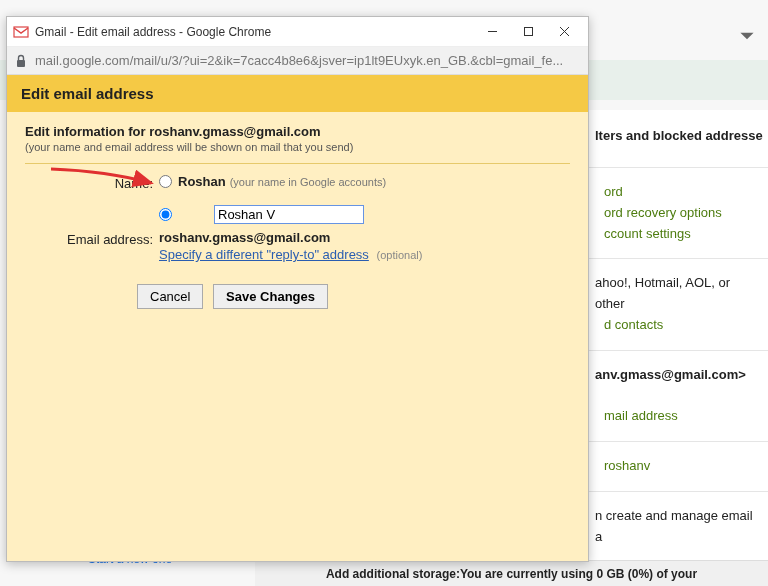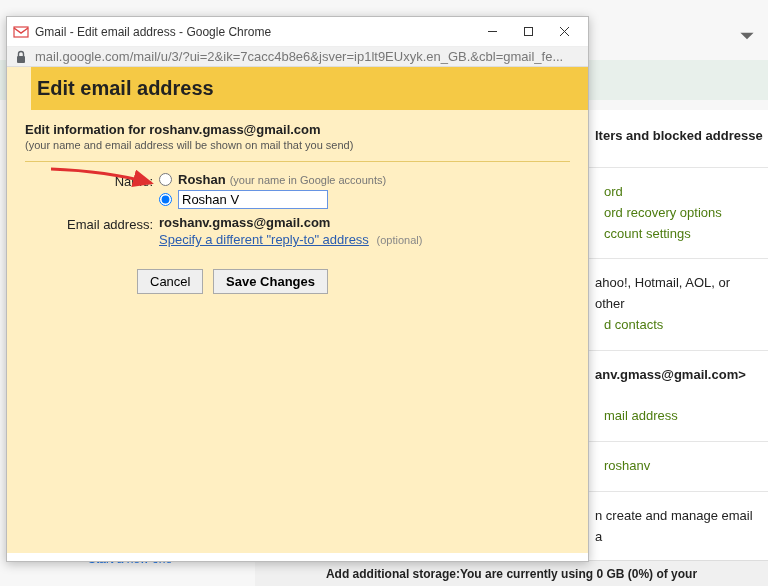--- a/index.html
+++ b/index.html
@@ -20,26 +20,26 @@
     .learn-more-cut { position: absolute; left: 260px; bottom: 30px; color: #1a73e8; font-size: 13px; }
 
     .popup-window { position: absolute; top: 16px; left: 6px; width: 583px; height: 546px; background: #fff; border: 1px solid #bbb; box-shadow: 0 2px 10px rgba(0,0,0,0.25); }
     .titlebar { height: 30px; display: flex; align-items: center; padding: 0 6px; background: #fff; border-bottom: 1px solid #eee; }
     .title-icon { width: 16px; height: 16px; margin-right: 6px; }
     .title-text { font-size: 12px; color: #333; flex: 1; white-space: nowrap; overflow: hidden; text-overflow: ellipsis; }
     .win-controls { display: flex; }
     .win-btn { width: 36px; height: 28px; display: flex; align-items: center; justify-content: center; }
     .win-btn svg { width: 11px; height: 11px; stroke: #333; stroke-width: 1; fill: none; }
 
-    .addressbar { height: 20px; display: flex; align-items: center; background: #f1f1f1; padding: 0 8px; border-bottom: 1px solid #ddd; }
+    .addressbar { height: 28px; display: flex; align-items: center; background: #f1f1f1; padding: 0 8px; border-bottom: 1px solid #ddd; }
     .lock-icon { width: 12px; height: 14px; margin-right: 8px; }
     .url-text { font-size: 13px; color: #777; white-space: nowrap; overflow: hidden; text-overflow: ellipsis; flex: 1; }
 
     .popup-body { background: #ffefc2; height: calc(100% - 58px); }
-    .popup-title { background: #f5c945; color: #222; font-size: 20px; font-weight: bold; padding: 10px 6px; margin-left: 24px; }
+    .popup-title { background: #f5c945; color: #222; font-size: 15px; font-weight: bold; padding: 10px 14px; }
     .popup-inner { padding: 12px 18px; }
     .edit-info { font-size: 13px; font-weight: bold; color: #222; }
     .edit-sub { font-size: 11px; color: #555; margin-top: 2px; }
     .hr-y { border: none; border-top: 1px solid #e6c96b; margin: 10px 0; }
 
     .form-grid { display: grid; grid-template-columns: 128px auto; row-gap: 6px; column-gap: 6px; align-items: start; font-size: 13px; }
     .form-label { text-align: right; color: #222; padding-top: 2px; }
     .radio-row { display: flex; align-items: center; }
     .radio-row input[type=radio] { margin-right: 6px; }
     .radio-label { color: #222; }
@@ -147,21 +147,21 @@
       <hr class="hr-y">
 
       <div class="form-grid">
         <div class="form-label">Name:</div>
         <div>
           <div class="radio-row">
             <input type="radio" name="namechoice" style="">
             <span class="radio-label bold">Roshan</span>
             <span class="radio-note">(your name in Google accounts)</span>
           </div>
-          <div class="radio-row" style="margin-top:3px;">
+          <div class="radio-row" style="margin-top:16px;gap:36px;">
             <input type="radio" name="namechoice" checked="" style="">
             <input type="text" class="name-input" value="Roshan V" style="">
           </div>
         </div>
 
         <div class="form-label">Email address:</div>
         <div>
           <div class="email-val">roshanv.gmass@gmail.com</div>
           <div style="margin-top:2px;">
             <a href="#" class="reply-link">Specify a different "reply-to" address</a>

